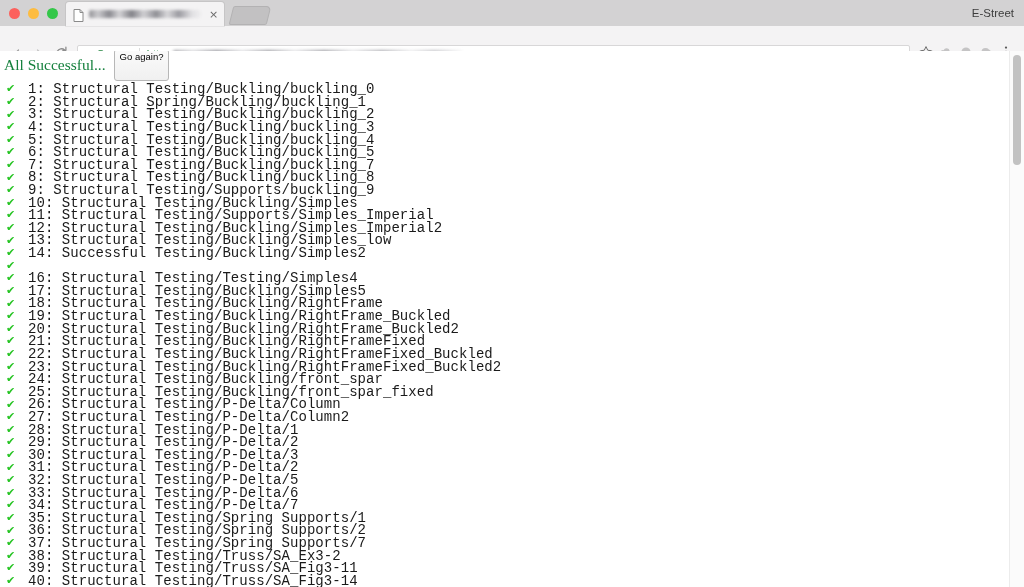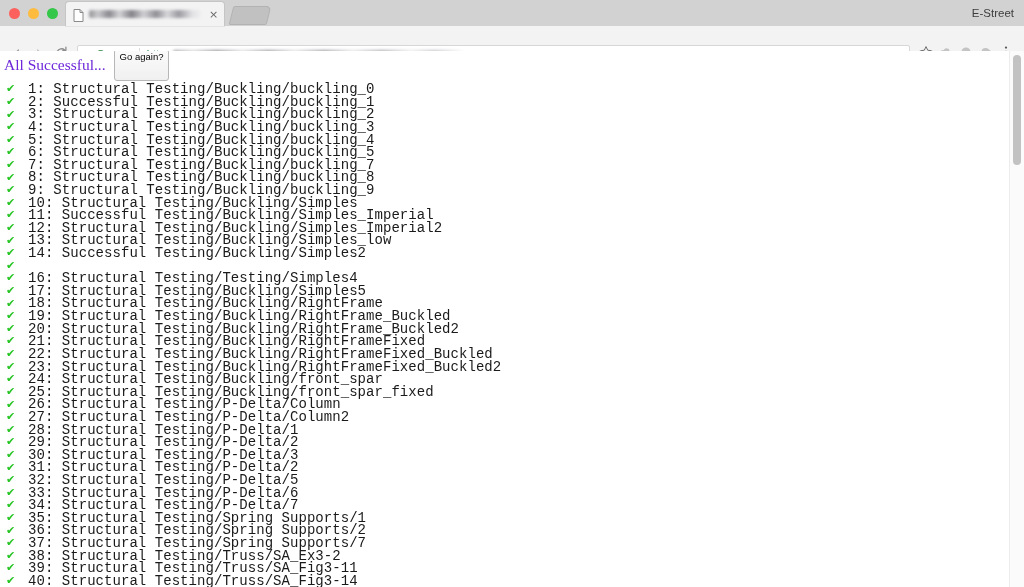--- a/index.html
+++ b/index.html
@@ -224,21 +224,21 @@
   .page-header {
     display: flex;
     align-items: center;
     padding: 5px 0 0 4px;
     height: 22px;
     box-sizing: border-box;
   }
   .status-title {
     font-family: "Liberation Serif", serif;
     font-size: 15.5px;
-    color: #6d28d9;
+    color: #15803d;
     margin-right: 8px;
     white-space: nowrap;
   }
   .go-again {
     font-family: "Liberation Sans", sans-serif;
     font-size: 9.5px;
     color: #000000;
     background: linear-gradient(#fbfbfb, #f0f0f0);
     border: 1px solid #b7b7b7;
     border-radius: 3px;
@@ -421,21 +421,21 @@
       <button class="go-again">Go again?</button>
     </div>
 
     <ul class="results" id="results-list">
         <li class="result-row">
           <span class="check-icon" style="color: rgb(38, 196, 35);">✔</span>
           <span class="result-label">1: Structural Testing/Buckling/buckling_0</span>
         </li>
         <li class="result-row">
           <span class="check-icon" style="color: rgb(38, 196, 35);">✔</span>
-          <span class="result-label">2: Successful Testing/Buckling/buckling_1</span>
+          <span class="result-label">2: Structural Spring/Buckling/buckling_1</span>
         </li>
         <li class="result-row">
           <span class="check-icon" style="color: rgb(38, 196, 35);">✔</span>
           <span class="result-label">3: Structural Testing/Buckling/buckling_2</span>
         </li>
         <li class="result-row">
           <span class="check-icon" style="color: rgb(38, 196, 35);">✔</span>
           <span class="result-label">4: Structural Testing/Buckling/buckling_3</span>
         </li>
         <li class="result-row">
@@ -449,29 +449,29 @@
         <li class="result-row">
           <span class="check-icon" style="color: rgb(38, 196, 35);">✔</span>
           <span class="result-label">7: Structural Testing/Buckling/buckling_7</span>
         </li>
         <li class="result-row">
           <span class="check-icon" style="color: rgb(38, 196, 35);">✔</span>
           <span class="result-label">8: Structural Testing/Buckling/buckling_8</span>
         </li>
         <li class="result-row">
           <span class="check-icon" style="color: rgb(38, 196, 35);">✔</span>
-          <span class="result-label">9: Structural Testing/Buckling/buckling_9</span>
+          <span class="result-label">9: Structural Testing/Supports/buckling_9</span>
         </li>
         <li class="result-row">
           <span class="check-icon" style="color: rgb(38, 196, 35);">✔</span>
           <span class="result-label">10: Structural Testing/Buckling/Simples</span>
         </li>
         <li class="result-row">
           <span class="check-icon" style="color: rgb(38, 196, 35);">✔</span>
-          <span class="result-label">11: Successful Testing/Buckling/Simples_Imperial</span>
+          <span class="result-label">11: Structural Testing/Supports/Simples_Imperial</span>
         </li>
         <li class="result-row">
           <span class="check-icon" style="color: rgb(38, 196, 35);">✔</span>
           <span class="result-label">12: Structural Testing/Buckling/Simples_Imperial2</span>
         </li>
         <li class="result-row">
           <span class="check-icon" style="color: rgb(38, 196, 35);">✔</span>
           <span class="result-label">13: Structural Testing/Buckling/Simples_low</span>
         </li>
         <li class="result-row">

